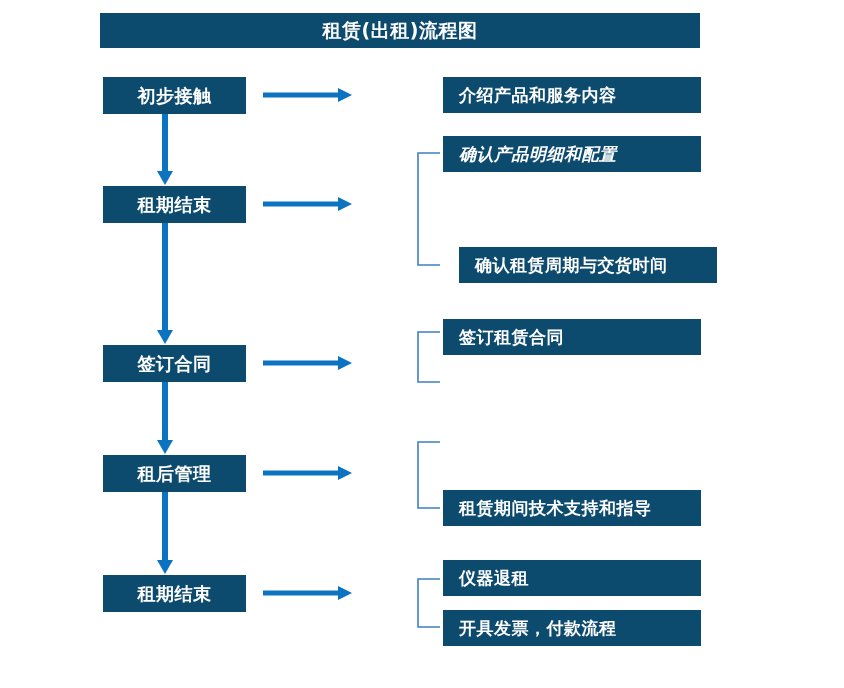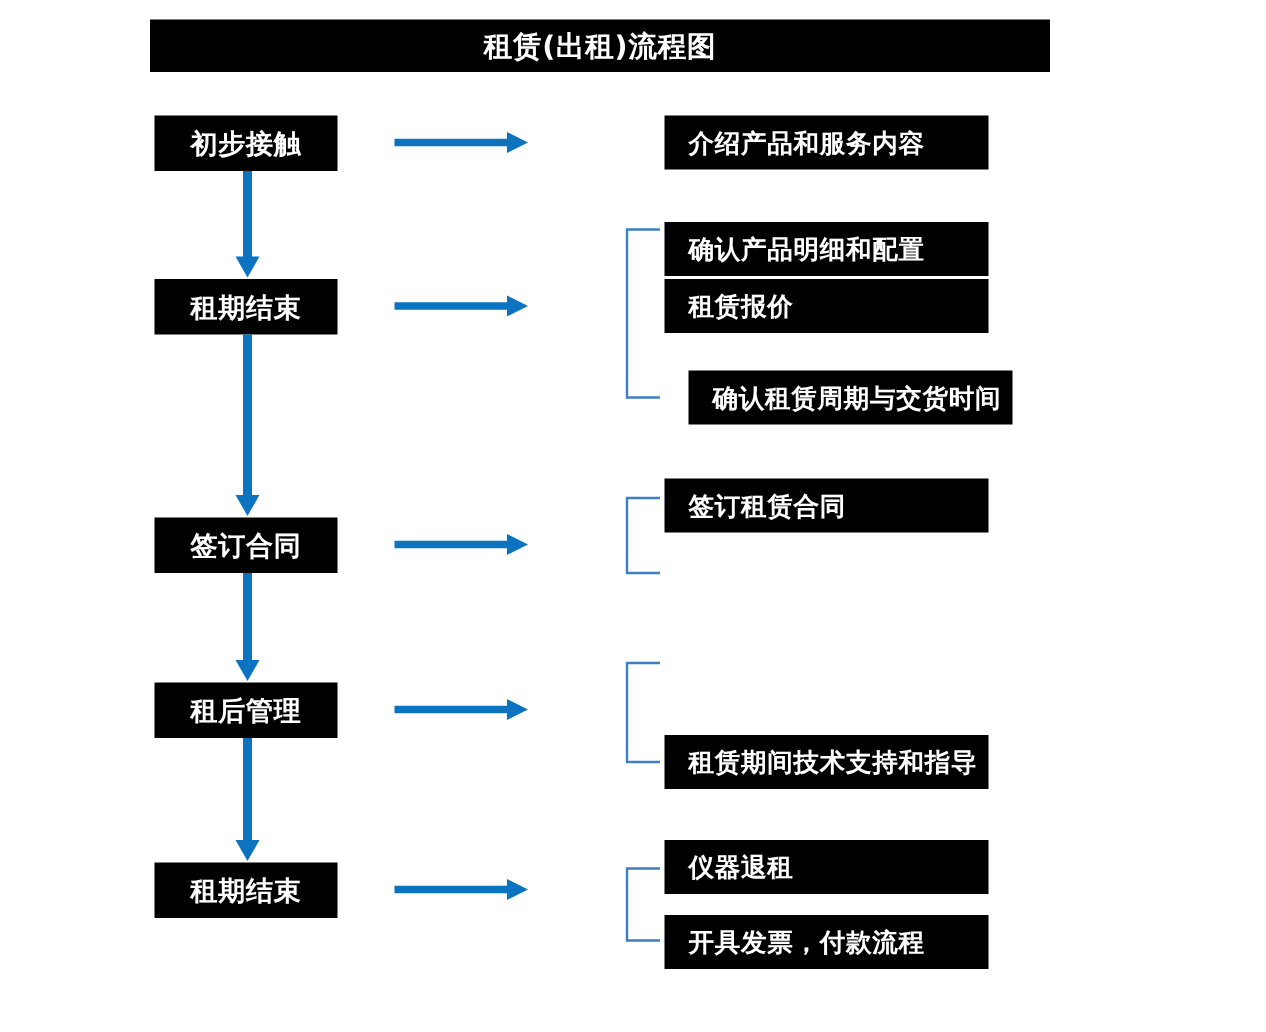--- a/index.html
+++ b/index.html
@@ -16,50 +16,50 @@
   }
   #canvas {
     position: absolute;
     left: 0;
     top: 0;
     width: 844px;
     height: 688px;
   }
   .box {
     position: absolute;
-    background: #000000;
+    background: #0c4a6e;
     color: #ffffff;
     font-weight: bold;
     display: flex;
     align-items: center;
     box-sizing: border-box;
     letter-spacing: 0.5px;
     white-space: nowrap;
   }
   .title-box {
     justify-content: center;
     font-size: 19px;
     left: 100px;
     top: 13px;
     width: 600px;
     height: 35px;
   }
   .stage-box {
     justify-content: center;
     font-size: 18px;
     left: 103px;
-    width: 122px;
+    width: 143px;
     height: 37px;
   }
   .detail-box {
     justify-content: flex-start;
     padding-left: 16px;
     font-size: 17px;
     left: 443px;
-    width: 216px;
+    width: 258px;
     height: 36px;
   }
   .arrow-h {
     position: absolute;
     height: 20px;
   }
   .arrow-v {
     position: absolute;
     width: 20px;
   }
@@ -167,23 +167,22 @@
   </div>
 
   <div class="bracket" style="left:415px; top:578px;">
     <svg width="26" height="50" viewBox="0 0 26 50">
       <path d="M25 1 L3 1 L3 49 L25 49" fill="none" stroke="#3E7FC1" stroke-width="1.6"></path>
     </svg>
   </div>
 
   <div class="box detail-box" style="top:77px;">介绍产品和服务内容</div>
 
-  <div class="box detail-box" style="top:148px;">确认产品明细和配置</div>
+  <div class="box detail-box" style="top:136px;font-style:italic;">确认产品明细和配置</div>
 
-  <div class="box detail-box" style="top:186px;">租赁报价</div>
 
   <div class="box detail-box" style="top:247px;margin-left:16px;">确认租赁周期与交货时间</div>
 
   <div class="box detail-box" style="top:319px;">签订租赁合同</div>
 
 
 
   <div class="box detail-box" style="top:490px;">租赁期间技术支持和指导</div>
 
   <div class="box detail-box" style="top:560px;">仪器退租</div>

